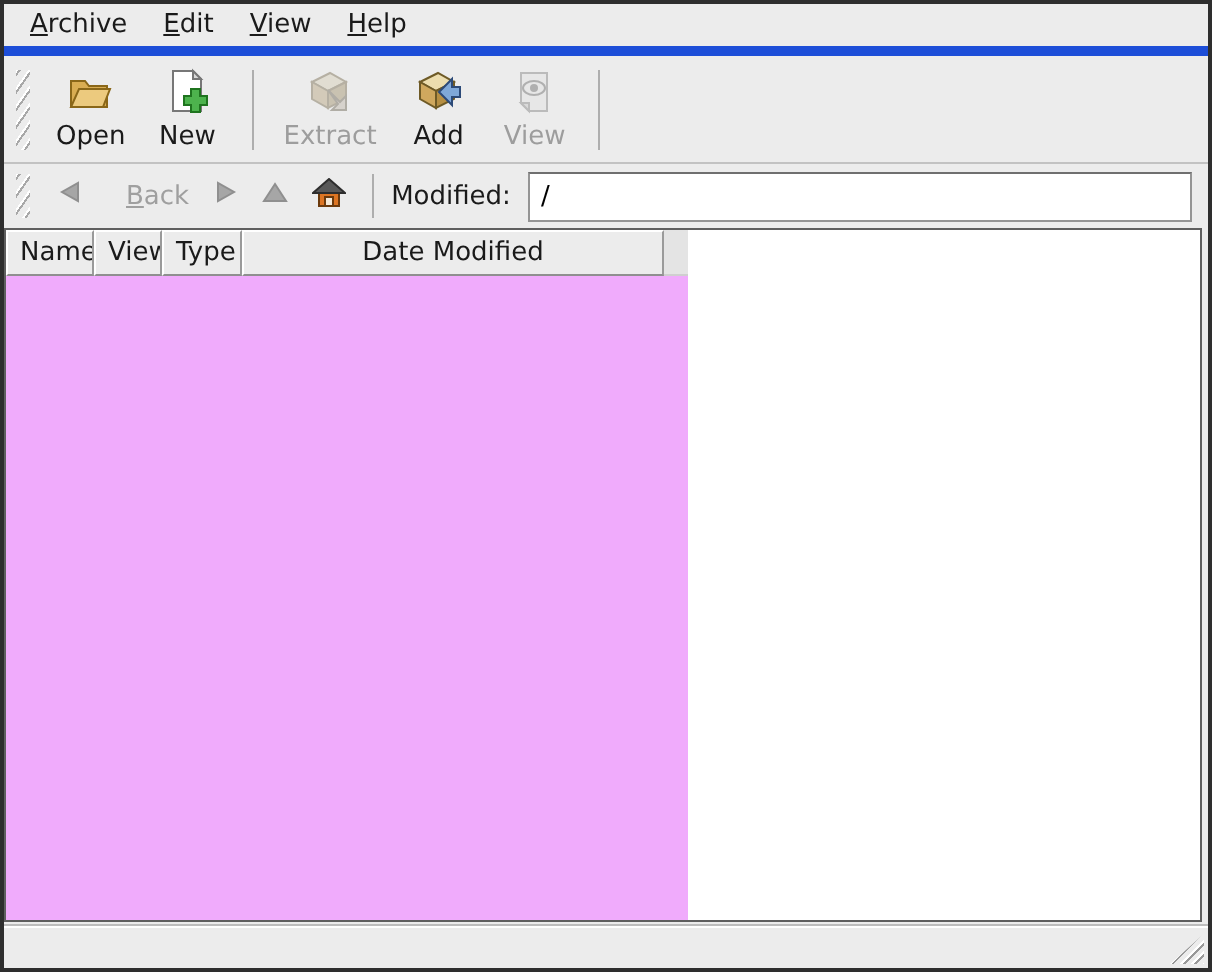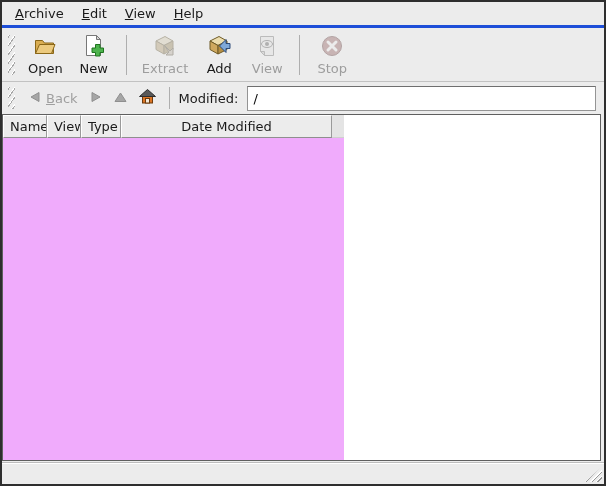--- a/index.html
+++ b/index.html
@@ -12,21 +12,21 @@
     background: #ececec;
     display: flex; flex-direction: column;
     overflow: hidden;
   }
 
   
   .menubar {
     height: 26px; flex: 0 0 26px;
     display: flex; align-items: center;
     padding-left: 4px;
-    border-bottom: 3px solid #1d4ed8;
+    border-bottom: 5px solid #1d4ed8;
     background: #ececec;
   }
   .menu-item { padding: 4px 9px; cursor: default; }
   .u { text-decoration: underline; }
 
   
   .toolbar {
     height: 54px; flex: 0 0 54px;
     display: flex; align-items: center;
     padding: 2px 4px;
@@ -53,21 +53,21 @@
     height: 32px; flex: 0 0 32px;
     display: flex; align-items: center;
     padding: 3px 6px 3px 4px;
     background: #ececec;
   }
   .navgrip {
     width: 7px; height: 22px; margin: 0 8px 0 2px;
     background: repeating-linear-gradient(125deg, #ffffff 0 1px, #a8a8a8 1px 2px, #ececec 2px 5px);
   }
   .nav-button {
-    display: flex; align-items: center; gap: 5px;
+    display: flex; align-items: center; gap: 22px;
     padding: 3px 6px; background: transparent; border: none;
     font-family: inherit; font-size: 13px; color: #1a1a1a;
   }
   .nav-button.disabled { color: #9f9f9f; }
   .nav-sep { width: 1px; height: 22px; background: #aeaeae; margin: 0 7px; }
   .loc-label { margin: 0 9px 0 2px; }
   .entry {
     flex: 1; height: 25px;
     border: 1px solid #949494; border-top-color: #6f6f6f;
     background: #ffffff; padding: 2px 5px;
@@ -185,29 +185,20 @@
           <path d="M5.5 17.5 l4 4 v-4 z" fill="#cccccc" stroke="#777777"></path>
           <ellipse cx="12" cy="10" rx="5.5" ry="3.5" fill="none" stroke="#5a5a5a"></ellipse>
           <circle cx="12" cy="10" r="2" fill="#5a5a5a"></circle>
         </svg>
       </span>
       <span>View</span>
     </button>
 
     <div class="tool-sep"></div>
 
-    <button class="tool-button disabled">
-      <span class="ico">
-        <svg width="24" height="24" viewBox="0 0 24 24">
-          <circle cx="12" cy="12" r="9.5" fill="#b05f5f" stroke="#6d3030"></circle>
-          <path d="M8 8 l8 8 M16 8 l-8 8" stroke="#ffffff" stroke-width="3" stroke-linecap="round"></path>
-        </svg>
-      </span>
-      <span>Stop</span>
-    </button>
   </div>
 
   <div class="navbar">
     <div class="navgrip"></div>
 
     <button class="nav-button disabled">
       <span>
         <svg width="12" height="12" viewBox="0 0 12 12">
             <polygon points="10,1.5 10,10.5 2,6" fill="#a6a6a6" stroke="#8f8f8f"></polygon>
           </svg>

